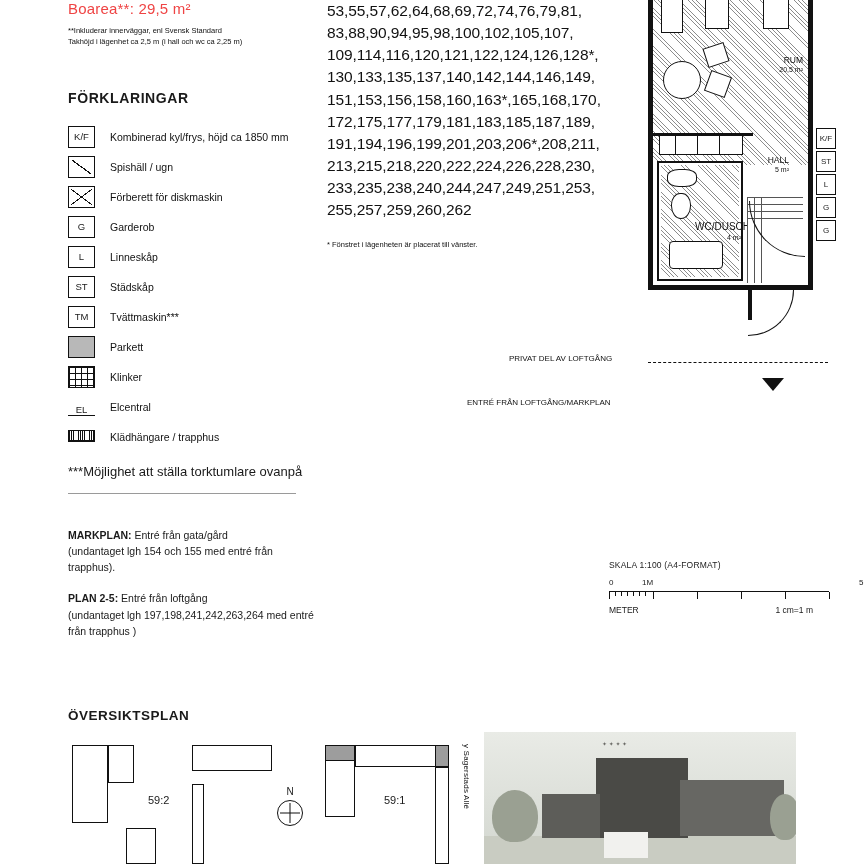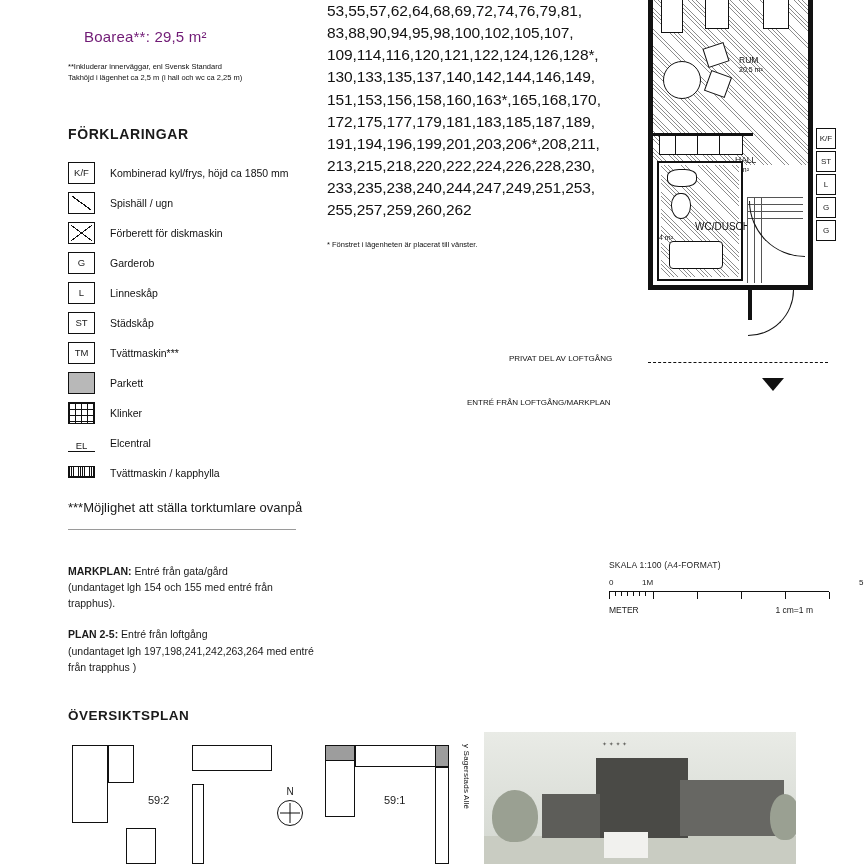--- a/index.html
+++ b/index.html
@@ -10,22 +10,22 @@
     font-family: "Liberation Sans", sans-serif;
     color: #1a1a1a;
     position: relative;
     overflow: hidden;
   }
   .page { position:absolute; inset:0; }
 
   
   .left-col { position:absolute; left:68px; top:0; width:250px; }
   .boarea-line {
-    font-size: 15px; letter-spacing:0.2px; color:#701a75;
-    margin:16px; padding-top:12px;
+    font-size: 15px; letter-spacing:0.2px; color:#ef4444;
+    margin:0; padding-top:0;
   }
   .footnote {
     font-size:7.5px; line-height:1.5; color:#111; margin-top:6px;
   }
 
   .section-title {
     font-size:14px; font-weight:bold; letter-spacing:0.6px; margin:0;
   }
 
   
@@ -91,21 +91,21 @@
   }
   .hatch {
     background-image:
       repeating-linear-gradient(45deg, rgba(0,0,0,.45) 0 0.5px, transparent 0.5px 3px);
   }
   .room-main {
     position:absolute; left:0; top:0; width:155px; height:200px;
   }
   .furn { position:absolute; border:1px solid #111; background:#fff; }
   .plan-label {
-    position:absolute; font-size:8px; text-align:left; line-height:1.25; color:#111;
+    position:absolute; font-size:8px; text-align:right; line-height:1.25; color:#111;
   }
   .plan-label .nm { font-size:8.5px; }
   .plan-label .ar { font-size:7px; }
 
   .rightcol-boxes { position:absolute; right:-0px; top:168px; width:20px; }
   .rbox {
     width:20px; height:21px; border:1px solid #111; background:#fff;
     font-size:8px; display:flex; align-items:center; justify-content:center;
     margin-bottom:2px;
   }
@@ -225,21 +225,21 @@
       <div class="legend-row">
         <div class="legend-sym sym-el">EL</div>
         <div class="legend-label">Elcentral</div>
       </div>
 
       <div class="legend-row">
         <div class="legend-sym sym-hangare">
           <span class="hbox"></span>
             <span class="hline"></span>
         </div>
-        <div class="legend-label">Tvättmaskin / kapphylla</div>
+        <div class="legend-label">Klädhängare / trapphus</div>
       </div>
     </div>
 
     <div class="tri-note">***Möjlighet att ställa torktumlare ovanpå</div>
 
     <hr class="hr-thin">
 
     <div class="plan-block" style="margin-top:33px;">
       <div><b>MARKPLAN:</b>
         <span>Entré från gata/gård</span></div>

